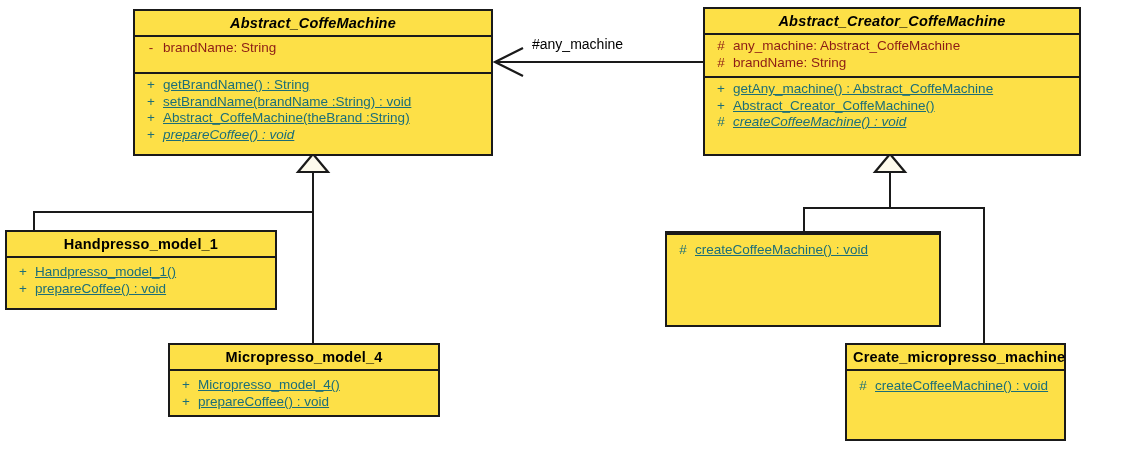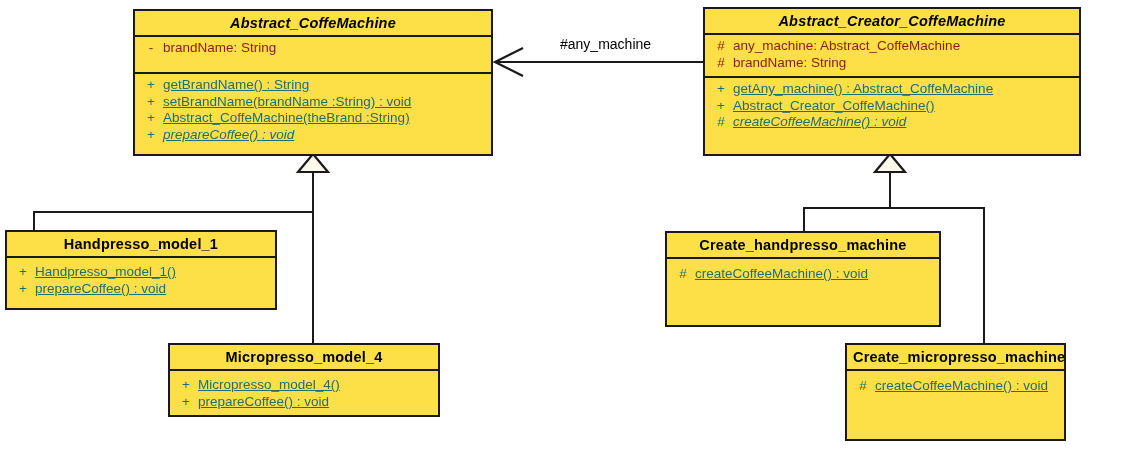--- a/index.html
+++ b/index.html
@@ -83,21 +83,21 @@
 </style>
 </head>
 <body>
 
 <div id="canvas">
 
   <div class="line h" style="left:495px; top:61px; width:208px;"></div>
   <svg class="arrowhead" width="32" height="30" style="left:492px; top:47px;">
     <polyline points="31,1 3,15 31,29" fill="none" stroke="#1a1a1a" stroke-width="2.2"></polyline>
   </svg>
-  <div class="assoc-label" style="left:560px; top:36px;">#any_machine</div>
+  <div class="assoc-label" style="left:532px; top:36px;">#any_machine</div>
 
   <div class="line v" style="left:312px; top:171px; height:42px;"></div>
   <svg class="tri" width="34" height="22" style="left:296px; top:152px;">
     <polygon points="17,2 32,20 2,20" fill="#fdfaec" stroke="#1a1a1a" stroke-width="2.2"></polygon>
   </svg>
   <div class="line h" style="left:33px; top:211px; width:281px;"></div>
   <div class="line v" style="left:33px; top:211px; height:21px;"></div>
   <div class="line v" style="left:312px; top:211px; height:132px;"></div>
 
   <div class="line v" style="left:889px; top:171px; height:38px;"></div>
@@ -192,21 +192,20 @@
         <span class="meth-text">Micropresso_model_4()</span>
       </div>
       <div class="uml-row">
         <span class="uml-vis meth-vis">+</span>
         <span class="meth-text">prepareCoffee() : void</span>
       </div>
     </div>
   </div>
 
   <div class="uml-class" style="left:665px; top:231px; width:276px; height:96px;">
-    <div class="uml-title">Create_handpresso_machine</div>
     <div class="uml-divider"></div>
     <div class="uml-compartment" style="padding-top:7px;">
       <div class="uml-row">
         <span class="uml-vis meth-vis">#</span>
         <span class="meth-text">createCoffeeMachine() : void</span>
       </div>
     </div>
   </div>
 
   <div class="uml-class" style="left:845px; top:343px; width:221px; height:98px;">

